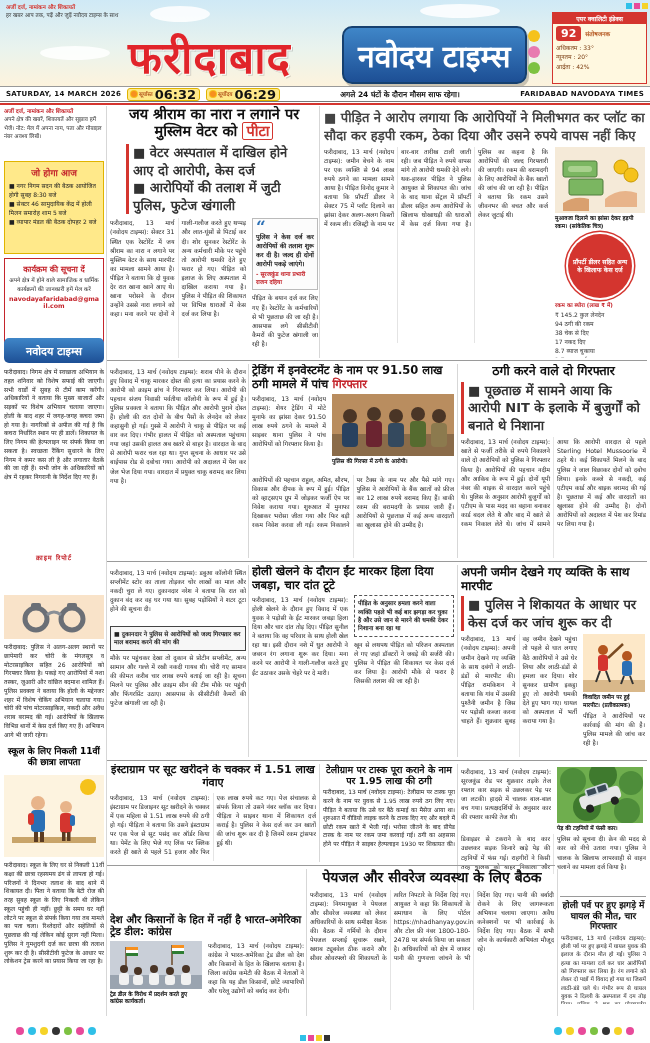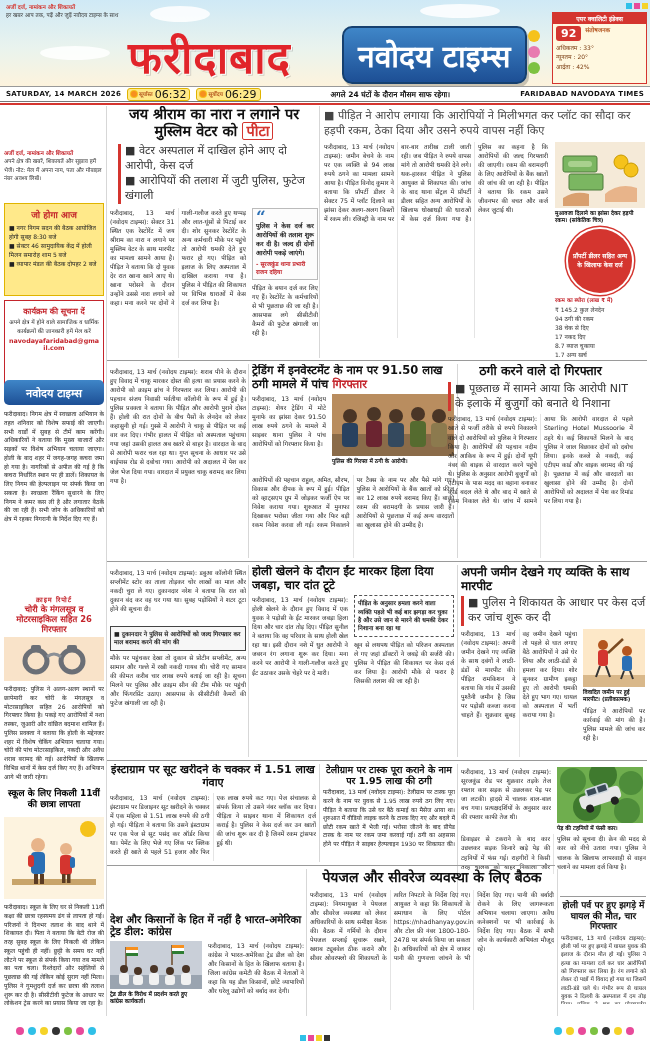--- a/index.html
+++ b/index.html
@@ -12,59 +12,59 @@
   .corner-note .l2{color:#333;}
   .title-red{position:absolute;top:26px;left:128px;font-size:44px;font-weight:900;color:#e1242a;text-shadow:1px 1px 0 #fff,2px 2px 0 rgba(0,0,0,.15);letter-spacing:1px;}
   .title-blue{position:absolute;top:26px;left:342px;height:54px;display:flex;align-items:center;padding:0 14px;background:linear-gradient(180deg,#3f86c8,#1d4f95);border:2px solid #16406f;border-radius:10px;color:#fff;font-size:30px;font-weight:900;box-shadow:2px 3px 0 rgba(0,0,0,.2);}
   .holi-dot{position:absolute;top:30px;left:528px;width:12px;height:12px;border-radius:50%;background:#f5c21b;box-shadow:0 16px 0 #e87ab0,0 32px 0 #7dc242;}
   .regmarks{position:absolute;display:flex;gap:2px;}
   .regmarks span{width:6px;height:6px;display:inline-block;}
   .rm-c{background:#2fc0e8;} .rm-m{background:#e84a9a;} .rm-y{background:#f5d327;} .rm-k{background:#333;}
   
   .aqi{position:absolute;top:12px;left:552px;width:93px;height:70px;background:#fff8e0;border:1px solid #d4352f;font-size:6px;}
   .aqi .hd{background:#d4352f;color:#fff;font-weight:bold;text-align:center;padding:1px 0;font-size:6.2px;}
-  .aqi .big{display:flex;align-items:flex-start;gap:4px;padding:2px 3px;}
+  .aqi .big{display:flex;align-items:center;gap:4px;padding:2px 3px;}
   .aqi .val{background:#d4352f;color:#fff;font-weight:bold;font-size:11px;padding:1px 5px;border-radius:3px;}
   .aqi .status{color:#b4551e;font-weight:bold;}
   .aqi .rows{padding:0 3px;color:#7a3c10;line-height:1.55;white-space:pre-line;}
   
   .datebar{position:absolute;top:86px;left:0;width:650px;height:16px;border-top:1px solid #999;border-bottom:1.5px solid #777;background:#fff;display:flex;align-items:center;gap:6px;padding:0 6px;box-sizing:border-box;}
   .datebar .date{font-size:7px;font-weight:bold;color:#111;letter-spacing:.3px;}
   .sunpill{display:flex;align-items:center;gap:2px;background:#ffe98a;border:1px solid #e0b400;border-radius:3px;padding:0 3px;height:11px;}
   .sundot{width:6px;height:6px;border-radius:50%;background:#f7901e;box-shadow:0 0 0 1px #f5c21b;}
   .sunpill .lab{font-size:5.5px;color:#b4551e;font-weight:bold;}
-  .sunpill .tim{font-size:11px;font-weight:normal;color:#111;}
+  .sunpill .tim{font-size:13px;font-weight:bold;color:#111;}
   .weather-note{font-size:7.5px;font-weight:bold;color:#111;flex:1;text-align:center;}
   .brand{font-size:7px;font-weight:bold;color:#111;letter-spacing:.3px;}
   .rule-red{position:absolute;top:103px;left:0;width:650px;height:1.5px;background:#d4352f;}
   
   .story{position:absolute;overflow:hidden;}
   .hl{font-weight:bold;color:#101010;line-height:1.18;}
   .hl-red{color:#c4242b;}
   .hl .hlt{color:#d4352f;border:1.5px solid #d4352f;padding:0 3px;border-radius:2px;}
   .body{font-size:6.2px;line-height:1.46;text-align:justify;color:#222;overflow:hidden;}
   .cols2{column-count:2;column-gap:7px;column-rule:1px solid #e4e4e4;}
   .cols3{column-count:3;column-gap:7px;column-rule:1px solid #e4e4e4;}
-  .sub{font-size:11px;font-weight:normal;color:#333;line-height:1.35;white-space:pre-line;}
+  .sub{font-size:13px;font-weight:bold;color:#333;line-height:1.35;white-space:pre-line;}
   .sub-red{border-left:3px solid #d4352f;padding-left:4px;}
   .cap{font-size:5.7px;font-weight:bold;color:#111;margin-top:2px;line-height:1.3;}
   .vline{position:absolute;width:1px;background:#d7d7d7;}
   .hline{position:absolute;height:1px;background:#9a9a9a;}
   .quotebox{border:1px solid #bbb;background:#fcfcfc;padding:3px;}
   .qmark{color:#2a6fb5;font-size:17px;font-weight:900;line-height:.6;font-family:"DejaVu Serif",serif;}
   .qtext{font-size:6.4px;font-weight:bold;color:#222;line-height:1.4;text-align:justify;}
   .qby{font-size:5.8px;font-weight:bold;color:#c4242b;margin-top:2px;}
   .insetbox{border:1px solid #444;background:#f7f7f7;padding:3px;font-size:6px;font-weight:bold;line-height:1.4;color:#222;}
   .dashedbox{border:1px dashed #555;padding:3px;font-size:6px;font-weight:bold;line-height:1.4;color:#222;background:#fff;}
   .figimg{width:100%;display:block;background:#eee;}
   .badge{width:64px;height:64px;border-radius:50%;background:#d4352f;color:#fff;display:flex;align-items:center;justify-content:center;text-align:center;font-size:6.2px;font-weight:bold;line-height:1.3;padding:4px;box-sizing:border-box;box-shadow:0 0 0 2px #fff,0 0 0 3.5px #d4352f;margin:4px auto 2px;}
   .figures{font-size:6px;color:#333;line-height:1.5;white-space:pre-line;}
   .figures-title{font-size:5.6px;font-weight:bold;color:#c4242b;margin:3px 0 1px;}
   
-  .side{position:absolute;left:4px;width:100px;margin-top:42px;}
+  .side{position:absolute;left:4px;width:100px;}
   .smallprint{font-size:5.6px;line-height:1.5;color:#333;}
   .smallprint .t{color:#c4242b;font-weight:bold;}
   .todaybox{background:#ffe98a;border:1px solid #e0b400;padding:4px;box-sizing:border-box;}
   .todaybox .t{color:#c4242b;font-weight:bold;font-size:9px;text-align:center;margin-bottom:2px;}
   .todaybox .items{font-size:6px;line-height:1.5;color:#222;white-space:pre-line;}
   .noticebox{border:1px solid #c4242b;padding:4px;box-sizing:border-box;background:#fff;}
   .noticebox .t{color:#c4242b;font-weight:bold;font-size:8px;text-align:center;margin-bottom:2px;}
   .noticebox .b{font-size:5.8px;line-height:1.5;color:#222;text-align:center;}
   .noticebox .em{font-size:6.3px;font-weight:bold;color:#c4242b;text-align:center;word-break:break-all;margin-top:2px;}
   .sidelogo{background:linear-gradient(180deg,#3f86c8,#1d4f95);color:#fff;font-weight:900;font-size:11px;text-align:center;padding:5px 0;border-radius:5px;}
@@ -137,21 +137,20 @@
 ■ व्यापार मंडल की बैठक दोपहर 2 बजे</div>
   </div>
   <div class="side noticebox" style="top:258px;height:100px;">
     <div class="t">कार्यक्रम की सूचना दें</div>
     <div class="b">अपने क्षेत्र में होने वाले सामाजिक व धार्मिक कार्यक्रमों की जानकारी हमें मेल करें</div>
     <div class="em">navodayafaridabad@gmail.com</div>
   </div>
   <div class="side sidelogo" style="top:338px;">नवोदय टाइम्स</div>
   <div class="side body" style="top:368px;height:182px;font-size:6px;">फरीदाबाद। निगम क्षेत्र में स्वच्छता अभियान के तहत शनिवार को विशेष सफाई की जाएगी। सभी वार्डों में सुबह से टीमें काम करेंगी। अधिकारियों ने बताया कि मुख्य बाजारों और सड़कों पर विशेष अभियान चलाया जाएगा। होली के बाद शहर में जगह-जगह कचरा जमा हो गया है। नागरिकों से अपील की गई है कि कचरा निर्धारित स्थान पर ही डालें। शिकायत के लिए निगम की हेल्पलाइन पर संपर्क किया जा सकता है। स्वच्छता रैंकिंग सुधारने के लिए निगम ने कमर कस ली है और लगातार बैठकें की जा रही हैं। सभी जोन के अधिकारियों को क्षेत्र में रहकर निगरानी के निर्देश दिए गए हैं।</div>
   <div class="side kicker" style="top:553px;">क्राइम रिपोर्ट</div>
-  <div class="side sidehl hl-red" style="top:562px;font-size:8.4px;">चोरी के मंगलसूत्र व मोटरसाइकिल सहित 26 गिरफ्तार</div>
   <div class="side" style="top:595px;height:44px;">
     <svg width="100" height="44" viewBox="0 0 100 44">
       <rect width="100" height="44" fill="#f9e3c9"></rect>
       <circle cx="32" cy="24" r="11" fill="none" stroke="#6b6f76" stroke-width="5"></circle>
       <circle cx="68" cy="24" r="11" fill="none" stroke="#6b6f76" stroke-width="5"></circle>
       <path d="M43 20 Q50 14 57 20" fill="none" stroke="#8a8f96" stroke-width="3"></path>
       <rect x="27" y="8" width="10" height="6" rx="2" fill="#6b6f76"></rect>
       <rect x="63" y="8" width="10" height="6" rx="2" fill="#6b6f76"></rect>
     </svg>
   </div>
@@ -175,21 +174,21 @@
     </svg>
   </div>
   <div class="side body" style="top:861px;height:154px;font-size:6px;">फरीदाबाद। स्कूल के लिए घर से निकली 11वीं कक्षा की छात्रा रहस्यमय ढंग से लापता हो गई। परिजनों ने दिनभर तलाश के बाद थाने में शिकायत दी। पिता ने बताया कि बेटी रोज की तरह सुबह स्कूल के लिए निकली थी लेकिन स्कूल पहुंची ही नहीं। छुट्टी के समय घर नहीं लौटने पर स्कूल से संपर्क किया गया तब मामले का पता चला। रिश्तेदारों और सहेलियों से पूछताछ की गई लेकिन कोई सुराग नहीं मिला। पुलिस ने गुमशुदगी दर्ज कर छात्रा की तलाश शुरू कर दी है। सीसीटीवी फुटेज के आधार पर लोकेशन ट्रेस करने का प्रयास किया जा रहा है।</div>
 
   <div class="vline" style="left:106px;top:106px;height:910px;"></div>
 
   <div class="story" style="left:110px;top:106px;width:208px;height:252px;">
     <div class="hl" style="font-size:14.5px;text-align:center;">
       <span>जय श्रीराम का नारा न लगाने पर मुस्लिम वेटर को </span><span class="hlt">पीटा</span>
     </div>
-    <div class="sub sub-red" style="margin:4px 8px;">■ वेटर अस्पताल में दाखिल होने आए दो आरोपी, केस दर्ज
+    <div class="sub sub-red" style="margin:4px 16px;">■ वेटर अस्पताल में दाखिल होने आए दो आरोपी, केस दर्ज
 ■ आरोपियों की तलाश में जुटी पुलिस, फुटेज खंगाली</div>
     <div style="display:flex;gap:6px;">
       <div class="body cols2" style="width:136px;height:178px;">फरीदाबाद, 13 मार्च (नवोदय टाइम्स): सेक्टर 31 स्थित एक रेस्टोरेंट में जय श्रीराम का नारा न लगाने पर मुस्लिम वेटर के साथ मारपीट का मामला सामने आया है। पीड़ित ने बताया कि दो युवक देर रात खाना खाने आए थे। खाना परोसने के दौरान उन्होंने उससे नारा लगाने को कहा। मना करने पर दोनों ने गाली-गलौज करते हुए थप्पड़ और लात-घूंसों से पिटाई कर दी। शोर सुनकर रेस्टोरेंट के अन्य कर्मचारी मौके पर पहुंचे तो आरोपी धमकी देते हुए फरार हो गए। पीड़ित को इलाज के लिए अस्पताल में दाखिल कराया गया है। पुलिस ने पीड़ित की शिकायत पर विभिन्न धाराओं में केस दर्ज कर लिया है।</div>
       <div style="width:66px;">
         <div class="quotebox">
           <div class="qmark">“</div>
           <div class="qtext">पुलिस ने केस दर्ज कर आरोपियों की तलाश शुरू कर दी है। जल्द ही दोनों आरोपी पकड़े जाएंगे।</div>
           <div class="qby">- सूरजकुंड थाना प्रभारी राजन दहिया</div>
         </div>
         <div class="body" style="margin-top:3px;height:86px;">पीड़ित के बयान दर्ज कर लिए गए हैं। रेस्टोरेंट के कर्मचारियों से भी पूछताछ की जा रही है। आसपास लगे सीसीटीवी कैमरों की फुटेज खंगाली जा रही है।</div>
@@ -260,21 +259,21 @@
           </g>
         </svg>
         <div class="cap">पुलिस की गिरफ्त में ठगी के आरोपी।</div>
       </div>
     </div>
     <div class="body cols2" style="margin-top:3px;height:86px;">आरोपियों की पहचान राहुल, अमित, सौरभ, विकास और दीपक के रूप में हुई। पीड़ित को व्हाट्सएप ग्रुप में जोड़कर फर्जी ऐप पर निवेश कराया गया। शुरुआत में मुनाफा दिखाकर भरोसा जीता गया और फिर बड़ी रकम निवेश करवा ली गई। रकम निकालने पर टैक्स के नाम पर और पैसे मांगे गए। पुलिस ने आरोपियों के बैंक खातों को फ्रीज कर 12 लाख रुपये बरामद किए हैं। बाकी रकम की बरामदगी के प्रयास जारी हैं। आरोपियों से पूछताछ में कई अन्य वारदातों का खुलासा होने की उम्मीद है।</div>
   </div>
 
   <div class="vline" style="left:457px;top:364px;height:194px;"></div>
 
-  <div class="story" style="left:448px;top:364px;width:185px;height:194px;">
+  <div class="story" style="left:461px;top:364px;width:185px;height:194px;">
     <div class="hl" style="font-size:12.5px;text-align:center;">ठगी करने वाले दो गिरफ्तार</div>
     <div class="sub sub-red" style="margin:3px 0;">■ पूछताछ में सामने आया कि आरोपी NIT के इलाके में बुजुर्गों को बनाते थे निशाना</div>
     <div class="body cols2" style="height:148px;">फरीदाबाद, 13 मार्च (नवोदय टाइम्स): खाते से फर्जी तरीके से रुपये निकालने वाले दो आरोपियों को पुलिस ने गिरफ्तार किया है। आरोपियों की पहचान नदीम और आकिब के रूप में हुई। दोनों यूपी नंबर की बाइक से वारदात करने पहुंचे थे। पुलिस के अनुसार आरोपी बुजुर्गों को एटीएम के पास मदद का बहाना बनाकर कार्ड बदल लेते थे और बाद में खाते से रकम निकाल लेते थे। जांच में सामने आया कि आरोपी वारदात से पहले Sterling Hotel Mussoorie में ठहरे थे। कई शिकायतें मिलने के बाद पुलिस ने जाल बिछाकर दोनों को दबोच लिया। इनके कब्जे से नकदी, कई एटीएम कार्ड और बाइक बरामद की गई है। पूछताछ में कई और वारदातों का खुलासा होने की उम्मीद है। दोनों आरोपियों को अदालत में पेश कर रिमांड पर लिया गया है।</div>
   </div>
 
   <div class="hline" style="left:107px;top:561px;width:540px;"></div>
 
   <div class="story" style="left:110px;top:565px;width:136px;height:192px;">
     <div class="body" style="margin-top:3px;height:56px;">फरीदाबाद, 13 मार्च (नवोदय टाइम्स): डबुआ कॉलोनी स्थित सप्लीमेंट स्टोर का ताला तोड़कर चोर लाखों का माल और नकदी चुरा ले गए। दुकानदार नरेश ने बताया कि रात को दुकान बंद कर वह घर गया था। सुबह पड़ोसियों ने शटर टूटा होने की सूचना दी।</div>
     <div class="insetbox" style="margin:2px 0;">■ दुकानदार ने पुलिस से आरोपियों को जल्द गिरफ्तार कर माल बरामद करने की मांग की</div>

